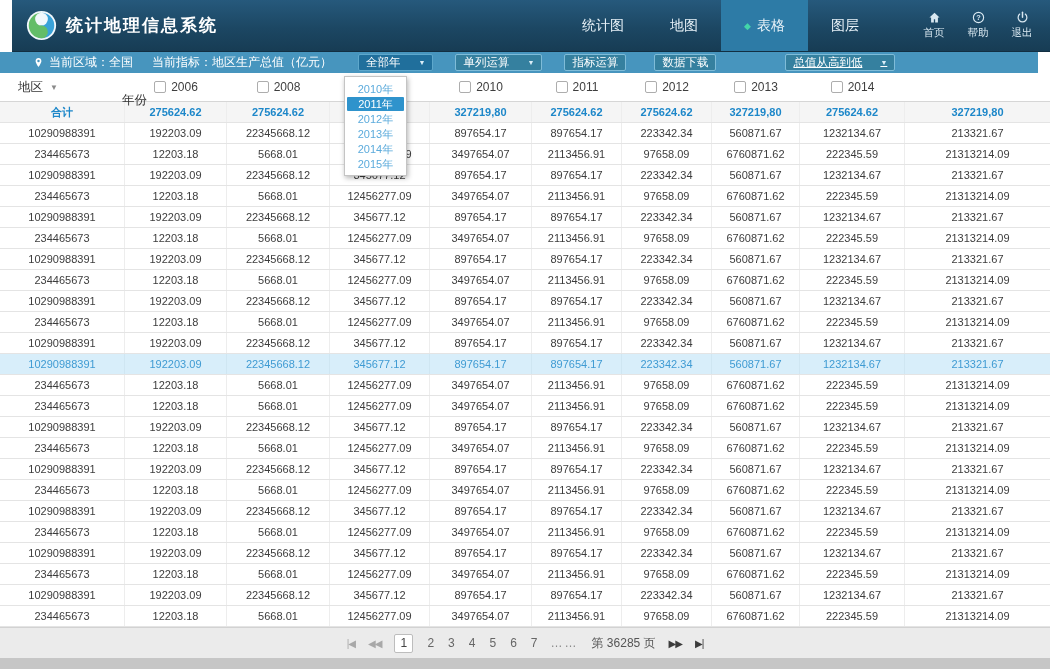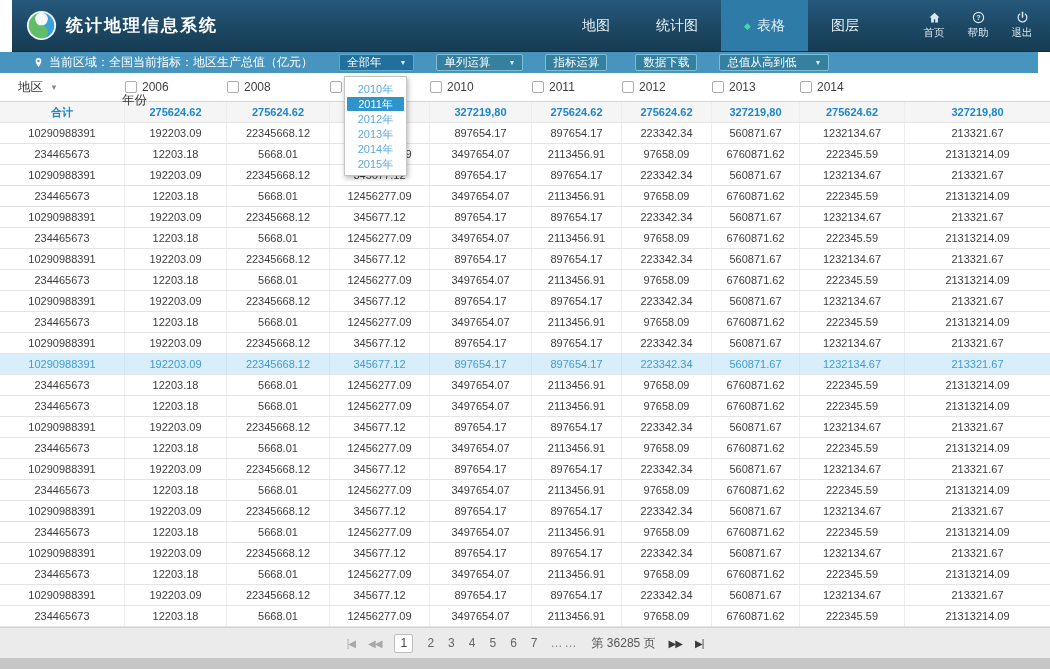--- a/index.html
+++ b/index.html
@@ -20,42 +20,42 @@
   .diamond{color:#43d5a9;font-size:9px;margin-right:6px;}
   .utils{display:flex;gap:8px;margin-left:34px;}
   .util{display:flex;flex-direction:column;align-items:center;justify-content:center;color:#d9e8f1;font-size:10.5px;gap:2px;width:36px;cursor:pointer;}
   .util .uicon svg{width:13px;height:13px;display:block;}
 
   
   .toolbar{position:absolute;top:52px;left:0;right:12px;height:21px;background:#4795be;
     display:flex;align-items:center;color:#fff;font-size:12px;padding-left:33px;}
   .pin svg{width:11px;height:11px;display:block;margin-right:5px;}
   .tlabel{white-space:nowrap;}
-  .tlabel.ind{}
+  .tlabel.ind{margin-left:19px;}
   .tbtn{height:17px;background:#35809f;border:1px solid #7fbcd8;color:#fff;font-size:11.5px;
     padding:0 7px;border-radius:2px;display:inline-flex;align-items:center;gap:18px;cursor:pointer;
     font-family:inherit;white-space:nowrap;}
   .tbtn .caret{font-size:7px;color:#dbeef8;}
   .yearbtn{margin-left:26px;background:#206f9c;border-color:#5ea8cc;}
   .tbtns{display:inline-flex;align-items:center;}
   .tbtns .tbtn{margin-left:22px;}
   .tbtns .tbtn:nth-child(3){margin-left:28px;}
-  .tbtns .tbtn:nth-child(4){margin-left:22px;}
+  .tbtns .tbtn:nth-child(4){margin-left:69px;text-decoration:underline;}
 
   
   .table{position:absolute;top:73px;left:0;width:1050px;background:#fff;}
   .grid{display:grid;grid-template-columns:125px 102px 103px 100px 102px 90px 90px 88px 105px 145px;}
   .thead{position:relative;height:29px;background:#fff;border-bottom:1px solid #d6d6d6;}
   .th-region{position:absolute;left:0;top:0;width:125px;height:100%;display:flex;align-items:center;
     padding-left:18px;font-size:12.5px;color:#333;gap:7px;cursor:pointer;}
   .caret.gray{font-size:8px;color:#8a8a8a;}
   .th-yearword{position:absolute;left:122px;top:0;height:100%;display:inline-flex;align-items:center;font-size:12.5px;color:#333;margin-top:13px;}
   .th-years{position:absolute;left:125px;top:0;right:0;height:100%;display:grid;
     grid-template-columns:102px 103px 100px 102px 90px 90px 88px 105px 145px;}
-  .ycell{display:flex;align-items:center;gap:5px;font-size:12px;color:#3e3e3e;}
+  .ycell{display:flex;align-items:center;justify-content:center;gap:5px;font-size:12px;color:#3e3e3e;}
   .cb{width:12px;height:12px;background:#fff;border:1px solid #adadad;border-radius:2px;cursor:pointer;flex:0 0 auto;}
   .trow{height:21px;border-bottom:1px solid #e4e4e4;background:#fff;cursor:pointer;}
   .trow .c{display:flex;align-items:center;justify-content:center;font-size:11px;color:#3c3c3c;
     border-right:1px solid #ededed;white-space:nowrap;overflow:hidden;}
   .trow .c:last-child{border-right:none;}
   .trow.total{background:#f5f5f5;cursor:default;}
   .trow.total .c{color:#1d87c9;font-weight:bold;font-size:11px;}
   .trow.sel{background:#d8eefa;}
   .trow.sel .c{color:#3f9bd3;border-right-color:#cfe6f2;}
 
@@ -90,24 +90,24 @@
         <svg viewBox="0 0 34 34">
           <circle cx="17" cy="17" r="16" fill="#f2f8fc"></circle>
           <path d="M17 3a14 14 0 0 1 0 28 7 7 0 0 1 0-14 7 7 0 0 0 0-14z" fill="#3aa2d8"></path>
           <path d="M17 3a14 14 0 0 0 0 28 7 7 0 0 0 0-14 7 7 0 0 1 0-14z" fill="#63bd68"></path>
         </svg>
       </span>
       <span class="title">统计地理信息系统</span>
     </div>
     <nav class="mainnav">
         <div class="navitem">
+          <span>统计图</span>
+        </div>
+        <div class="navitem">
           <span>地图</span>
-        </div>
-        <div class="navitem">
-          <span>统计图</span>
         </div>
         <div class="navitem active">
           <span class="diamond">◆</span>
           <span>表格</span>
         </div>
         <div class="navitem">
           <span>图层</span>
         </div>
       </nav>
     <div class="utils">

